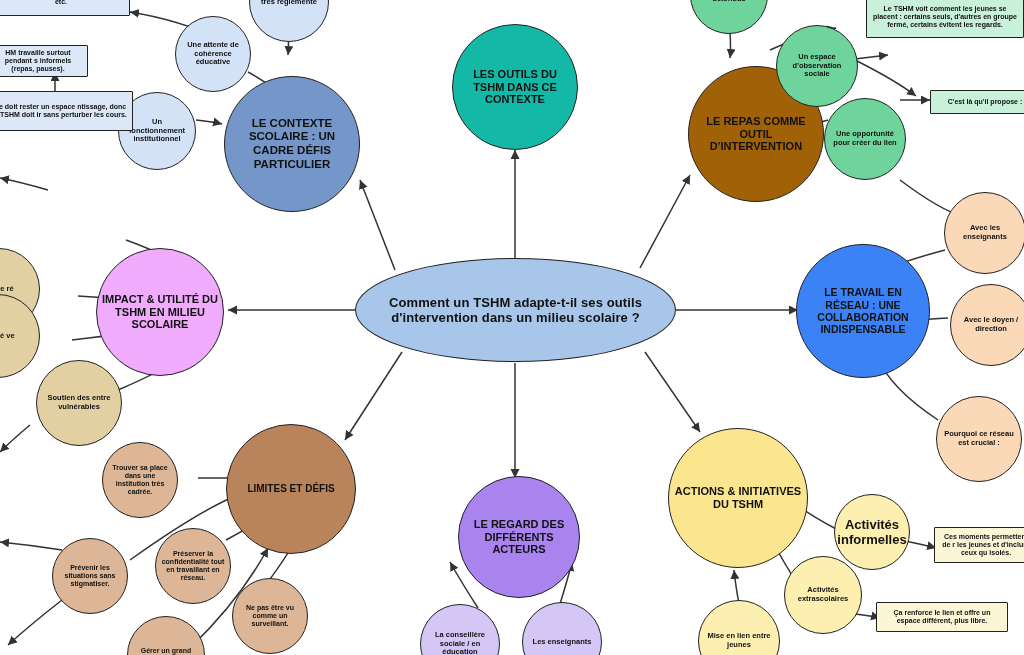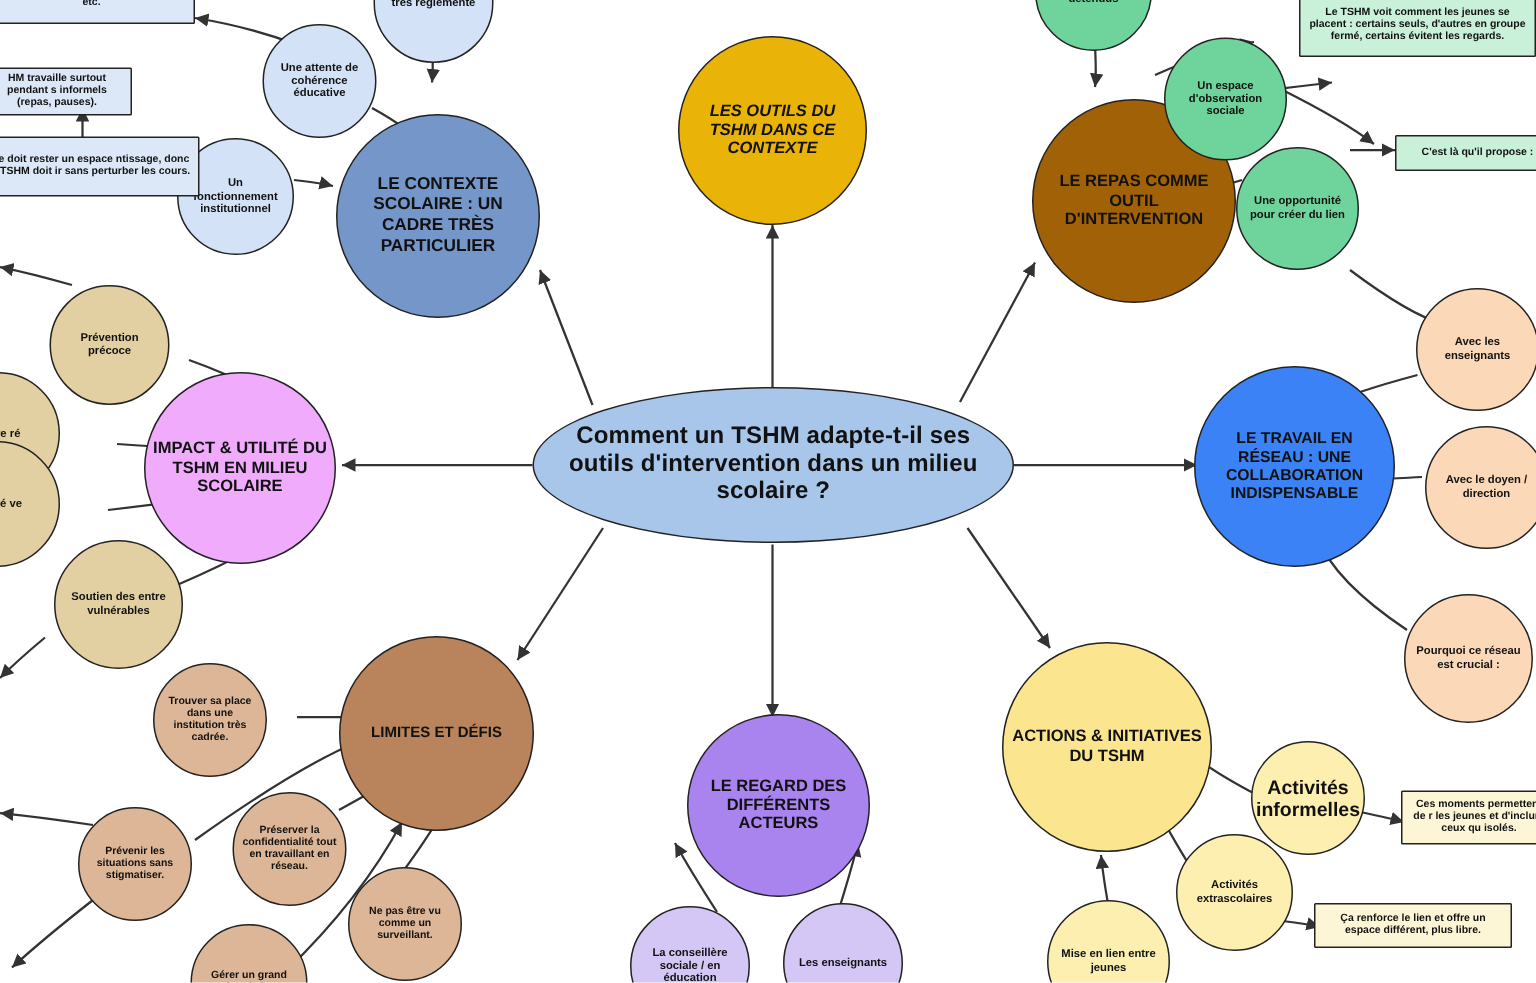--- a/index.html
+++ b/index.html
@@ -10,21 +10,21 @@
   }
   #canvas{position:absolute;left:0;top:0;width:1024px;height:655px;}
   .edges{position:absolute;left:0;top:0;width:1024px;height:655px;pointer-events:none;}
   .node{
     position:absolute;display:flex;align-items:center;justify-content:center;
     text-align:center;box-sizing:border-box;border:1.3px solid #222;
     color:#111;line-height:1.18;
   }
   .rect{border-radius:1px;}
   .central{
-    border-radius:50%;font-weight:bold;font-size:16px;letter-spacing:.1px;
+    border-radius:50%;font-weight:bold;font-size:13px;letter-spacing:.1px;
   }
   .hub{border-radius:50%;font-weight:bold;}
   .sat{border-radius:50%;font-weight:bold;}
   .note{font-weight:bold;}
   .node span{display:block;padding:2px 5px;}
 </style>
 </head>
 <body>
 
 <div id="canvas">
@@ -92,24 +92,24 @@
       <path d="M62,550 Q30,545 0,542"></path>
       <path d="M62,600 Q30,625 8,645"></path>
     </g>
   </svg>
 
   <div class="node central" style="left:355px;top:258px;width:321px;height:104px;background:#a8c6ea;">
     <span>Comment un TSHM adapte-t-il ses outils d'intervention dans un milieu scolaire ?</span>
   </div>
 
   <div class="node hub" style="left:224px;top:76px;width:136px;height:136px;background:#7596c8;font-size:11.5px;">
-    <span>LE CONTEXTE SCOLAIRE : UN CADRE TRÈS PARTICULIER</span>
-  </div>
-
-  <div class="node hub" style="left:452px;top:24px;width:126px;height:126px;background:#eab308;font-size:11px;font-style:italic;">
+    <span>LE CONTEXTE SCOLAIRE : UN CADRE DÉFIS PARTICULIER</span>
+  </div>
+
+  <div class="node hub" style="left:452px;top:24px;width:126px;height:126px;background:#14b8a6;font-size:11px;">
     <span>LES OUTILS DU TSHM DANS CE CONTEXTE</span>
   </div>
 
   <div class="node hub" style="left:688px;top:66px;width:136px;height:136px;background:#a16207;font-size:11px;">
     <span>LE REPAS COMME OUTIL D'INTERVENTION</span>
   </div>
 
   <div class="node hub" style="left:796px;top:244px;width:134px;height:134px;background:#3b82f6;font-size:10.5px;">
     <span>LE TRAVAIL EN RÉSEAU : UNE COLLABORATION INDISPENSABLE</span>
   </div>
@@ -227,23 +227,20 @@
   </div>
 
   <div class="node sat" style="left:232px;top:578px;width:76px;height:76px;background:#dcb696;font-size:7px;">
     <span>Ne pas être vu comme un surveillant.</span>
   </div>
 
   <div class="node sat" style="left:127px;top:616px;width:78px;height:78px;background:#dcb696;font-size:7px;">
     <span>Gérer un grand nombre de jeunes</span>
   </div>
 
-  <div class="node sat" style="left:33px;top:190px;width:80px;height:80px;background:#e2d0a3;font-size:7.5px;">
-    <span>Prévention précoce</span>
-  </div>
 
   <div class="node sat" style="left:36px;top:360px;width:86px;height:86px;background:#e2d0a3;font-size:7.5px;">
     <span>Soutien des entre vulnérables</span>
   </div>
 
   <div class="node sat" style="left:-42px;top:248px;width:82px;height:82px;background:#e2d0a3;font-size:7.5px;">
     <span>olaire ré</span>
   </div>
 
   <div class="node sat" style="left:-44px;top:294px;width:84px;height:84px;background:#e2d0a3;font-size:7.5px;">

